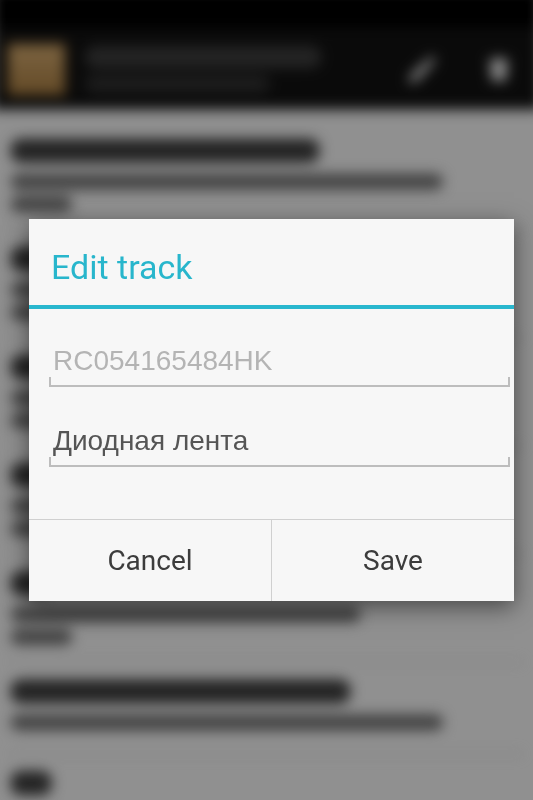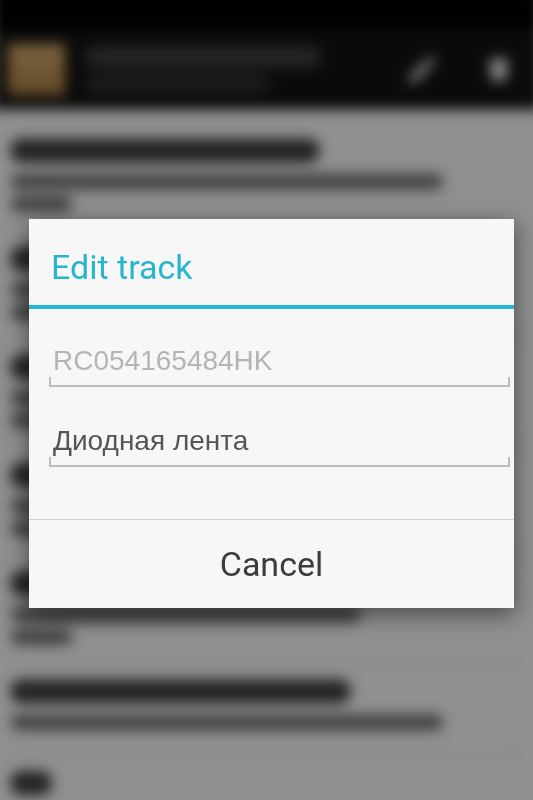--- a/index.html
+++ b/index.html
@@ -94,21 +94,21 @@
   .field.disabled { color: #b4b4b4; }
 
   .button-row {
     display: flex;
     border-top: 1px solid #d0d0d0;
   }
   .dlg-btn {
     flex: 1;
     text-align: center;
     padding: 24px 0;
-    font-size: 34px;
+    font-size: 28px;
     color: #3c3c3c;
     background: #f7f7f7;
     cursor: pointer;
     user-select: none;
   }
   .dlg-btn + .dlg-btn { border-left: 1px solid #d0d0d0; }
 </style>
 </head>
 <body>
 
@@ -177,14 +177,15 @@
       <div class="field-underline"></div>
     </div>
     <div class="field-wrap" style="">
       <input class="field" type="text" value="Диодная лента" style="">
       <div class="field-underline"></div>
     </div>
   </div>
 
   <div class="button-row">
     <div class="dlg-btn">Cancel</div>
+    <div class="dlg-btn">Save</div>
   </div>
 </div>
 
 </body></html>

